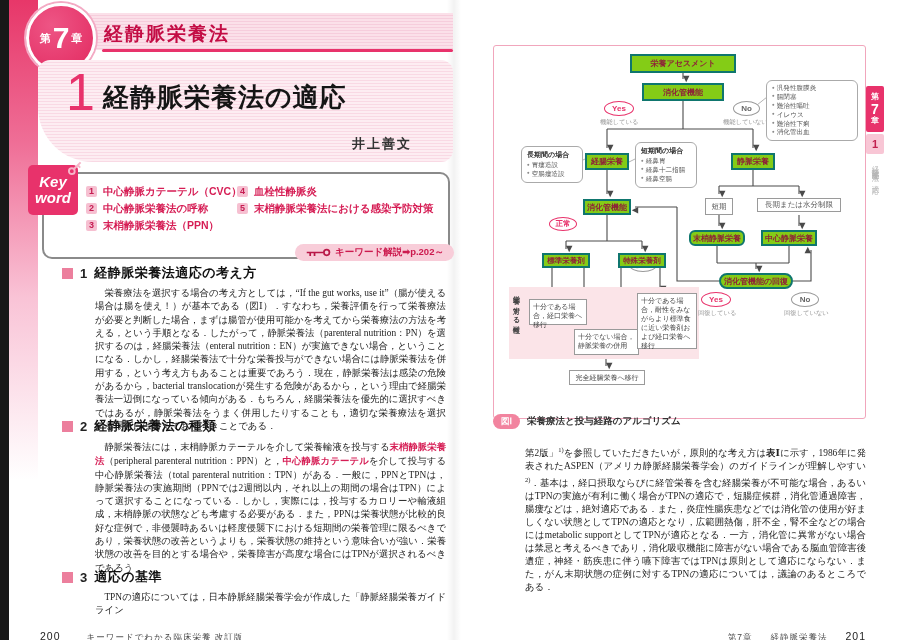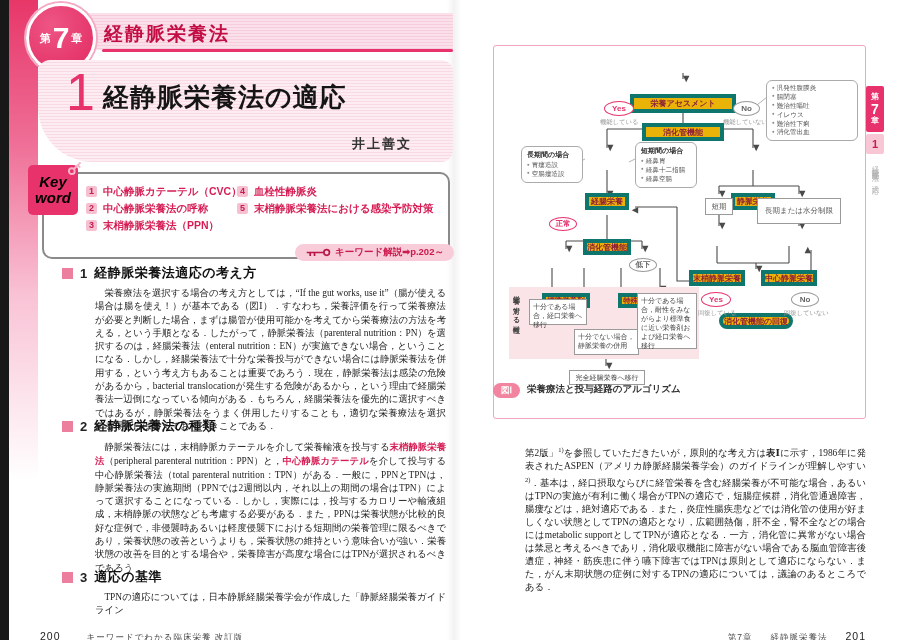--- a/index.html
+++ b/index.html
@@ -27,21 +27,21 @@
   .cb-big{font-size:30px;font-weight:800;line-height:1;margin:0 1px;}
   .title-panel{left:38px;top:60px;width:415px;height:102px;border-radius:12px 12px 12px 55px;
           background:repeating-linear-gradient(180deg,#fdedf2 0 2px,#f9d9e4 2px 3px);}
   .big-num{left:66px;top:66px;font-size:52px;font-weight:400;color:#e8326b;line-height:1;}
   .sec-title{left:103px;top:80px;font-size:26px;font-weight:800;color:#151515;letter-spacing:1px;}
   .author{left:352px;top:135px;font-size:13px;font-weight:600;color:#333;letter-spacing:2px;}
 
   
   .kw-box{left:42px;top:172px;width:404px;height:83px;border:2px solid #8a8a8a;border-radius:10px;background:#fff;}
   .kw-badge{left:28px;top:165px;width:50px;height:50px;background:#e8326b;border-radius:5px;
-          color:#000000;display:flex;flex-direction:column;align-items:center;justify-content:center;
+          color:#ffffff;display:flex;flex-direction:column;align-items:center;justify-content:center;
           font-weight:800;font-style:italic;font-size:15px;line-height:1.05;}
   .kw-key{position:absolute;top:-5px;right:-5px;}
   .kw-col{position:absolute;}
   .kw-item{display:flex;align-items:center;height:17px;}
   .kw-num{display:inline-block;width:11px;height:11px;background:#f6c0d1;color:#c51d52;
           font-size:9px;font-weight:800;text-align:center;line-height:11px;border-radius:2px;margin-right:6px;}
   .kw-label{color:#d61e55;font-weight:700;font-size:10.5px;}
   .kw-link{left:295px;top:244px;height:17px;background:#f8cdd9;border-radius:9px;
           display:flex;align-items:center;gap:4px;padding:0 10px;}
   .kw-link-label{font-size:9.5px;font-weight:700;color:#cc1a4e;}
@@ -63,37 +63,37 @@
   .pgtitle{font-size:8.5px;color:#444;letter-spacing:1px;}
   .footer-left{left:40px;top:602px;}
   .footer-right{right:40px;top:602px;}
 
   
   .figure-panel{left:493px;top:45px;width:371px;height:372px;background:#fff;
           border:1.5px solid #f1a6bc;border-radius:3px;}
   .figure-panel svg.conn{position:absolute;left:0;top:0;}
   .fn{position:absolute;box-sizing:border-box;display:flex;align-items:center;justify-content:center;
       text-align:center;background:#fff;}
-  .fn.pink{background:#eab308;border:4px solid #0f766e;color:#8e2038;font-weight:700;font-size:8px;margin-top:40px;}
+  .fn.pink{background:#84cc16;border:2px solid #0f766e;color:#8e2038;font-weight:700;font-size:8px;}
   .fn.plain{border:1px solid #9a9a9a;color:#555;font-size:7.5px;}
   .fn.wbox{border:1px solid #9a9a9a;color:#444;font-size:7px;line-height:1.3;padding:2px 3px;
       align-items:flex-start;justify-content:flex-start;text-align:left;}
   .fn.oval{border-radius:50%;font-size:8px;font-weight:700;}
   .oval.y{border:1.2px solid #e8326b;color:#e8326b;}
   .oval.n{border:1.2px solid #999;color:#666;}
   .fcap{position:absolute;font-size:6.3px;color:#9a9a9a;white-space:nowrap;}
   .flist{position:absolute;border:1px solid #aaa;border-radius:6px;background:#fff;padding:3px 5px;box-sizing:border-box;}
   .flist .ft{font-size:7px;font-weight:700;color:#333;margin-bottom:1px;white-space:nowrap;}
   .flist .fi{font-size:6.6px;color:#555;line-height:1.35;white-space:nowrap;}
   .fi::before{content:"●";font-size:4.5px;margin-right:2px;vertical-align:1.5px;color:#888;}
   .tol-region{position:absolute;left:15px;top:241px;width:190px;height:72px;background:#fbe4e8;}
   .tol-label{position:absolute;left:17px;top:244px;height:66px;writing-mode:vertical-rl;text-orientation:upright;
       font-size:7px;font-weight:700;color:#444;letter-spacing:1px;}
 
-  .fig-caption{left:493px;top:383px;display:flex;align-items:flex-start;gap:7px;}
+  .fig-caption{left:493px;top:414px;display:flex;align-items:center;gap:7px;}
   .fig-pill{background:#f2849f;color:#fff;font-size:8.5px;font-weight:800;padding:1.5px 8px;border-radius:9px;}
   .fig-text{font-size:9.5px;font-weight:800;color:#333;}
 
   .right-body{left:525px;top:443px;width:341px;font-family:"Liberation Serif","DejaVu Serif",serif;
       font-size:9.4px;line-height:13px;text-align:justify;color:#222;margin:0;}
 
   
   .tab-ch{left:866px;top:86px;width:18px;height:46px;background:#e8326b;color:#fff;border-radius:2px;
       display:flex;flex-direction:column;align-items:center;justify-content:center;line-height:1;}
   .tab-ch .t-s{font-size:8px;font-weight:700;}
@@ -283,22 +283,22 @@
 
     <div class="fn pink" style="left:48px;top:207px;width:48px;height:15px;font-size:7.5px;">標準栄養剤</div>
     <div class="fn pink" style="left:124px;top:207px;width:48px;height:15px;font-size:7.5px;">特殊栄養剤</div>
 
     <div class="fn wbox" style="left:35px;top:253px;width:58px;height:26px;">十分である場合，経口栄養へ移行</div>
     <div class="fn wbox" style="left:80px;top:283px;width:65px;height:26px;">十分でない場合，静脈栄養の併用</div>
     <div class="fn wbox" style="left:143px;top:247px;width:60px;height:56px;">十分である場合，耐性をみながらより標準食に近い栄養剤および経口栄養へ移行</div>
     <div class="fn wbox" style="left:75px;top:324px;width:76px;height:15px;align-items:center;justify-content:center;text-align:center;">完全経腸栄養へ移行</div>
 
     <div class="fn plain" style="left:211px;top:152px;width:28px;height:17px;">短期</div>
-    <div class="fn plain" style="left:263px;top:152px;width:84px;height:26px;">長期または水分制限</div>
-    <div class="fn pink" style="left:195px;top:184px;width:56px;height:16px;">末梢静脈栄養</div>
+    <div class="fn plain" style="left:263px;top:152px;width:84px;height:14px;">長期または水分制限</div>
+    <div class="fn pink" style="left:195px;top:184px;width:56px;height:16px;border-radius:6px;">末梢静脈栄養</div>
     <div class="fn pink" style="left:267px;top:184px;width:56px;height:16px;">中心静脈栄養</div>
     <div class="fn pink" style="left:225px;top:227px;width:74px;height:16px;border-radius:8px;">消化管機能の回復</div>
 
     <div class="fn oval y" style="left:207px;top:246px;width:30px;height:15px;">Yes</div>
     <div class="fcap" style="left:204px;top:263px;">回復している</div>
     <div class="fn oval n" style="left:297px;top:246px;width:28px;height:15px;">No</div>
     <div class="fcap" style="left:290px;top:263px;">回復していない</div>
   </div>
 
   <div class="abs fig-caption">

